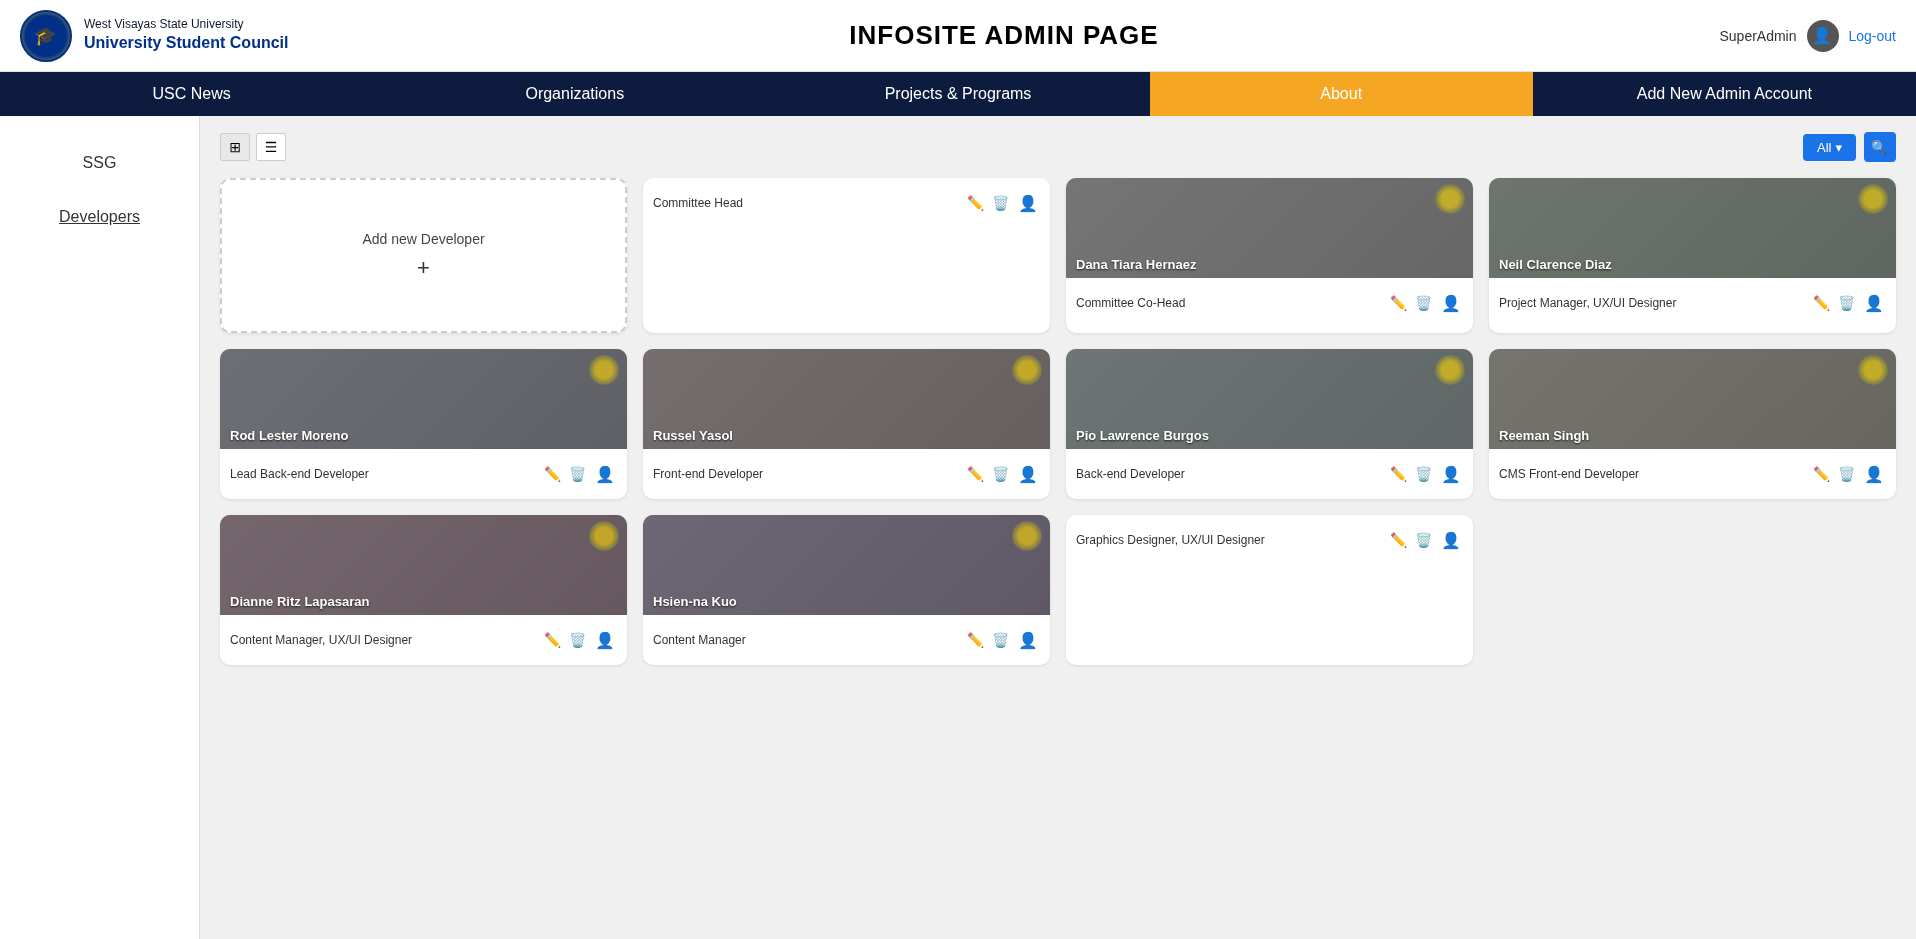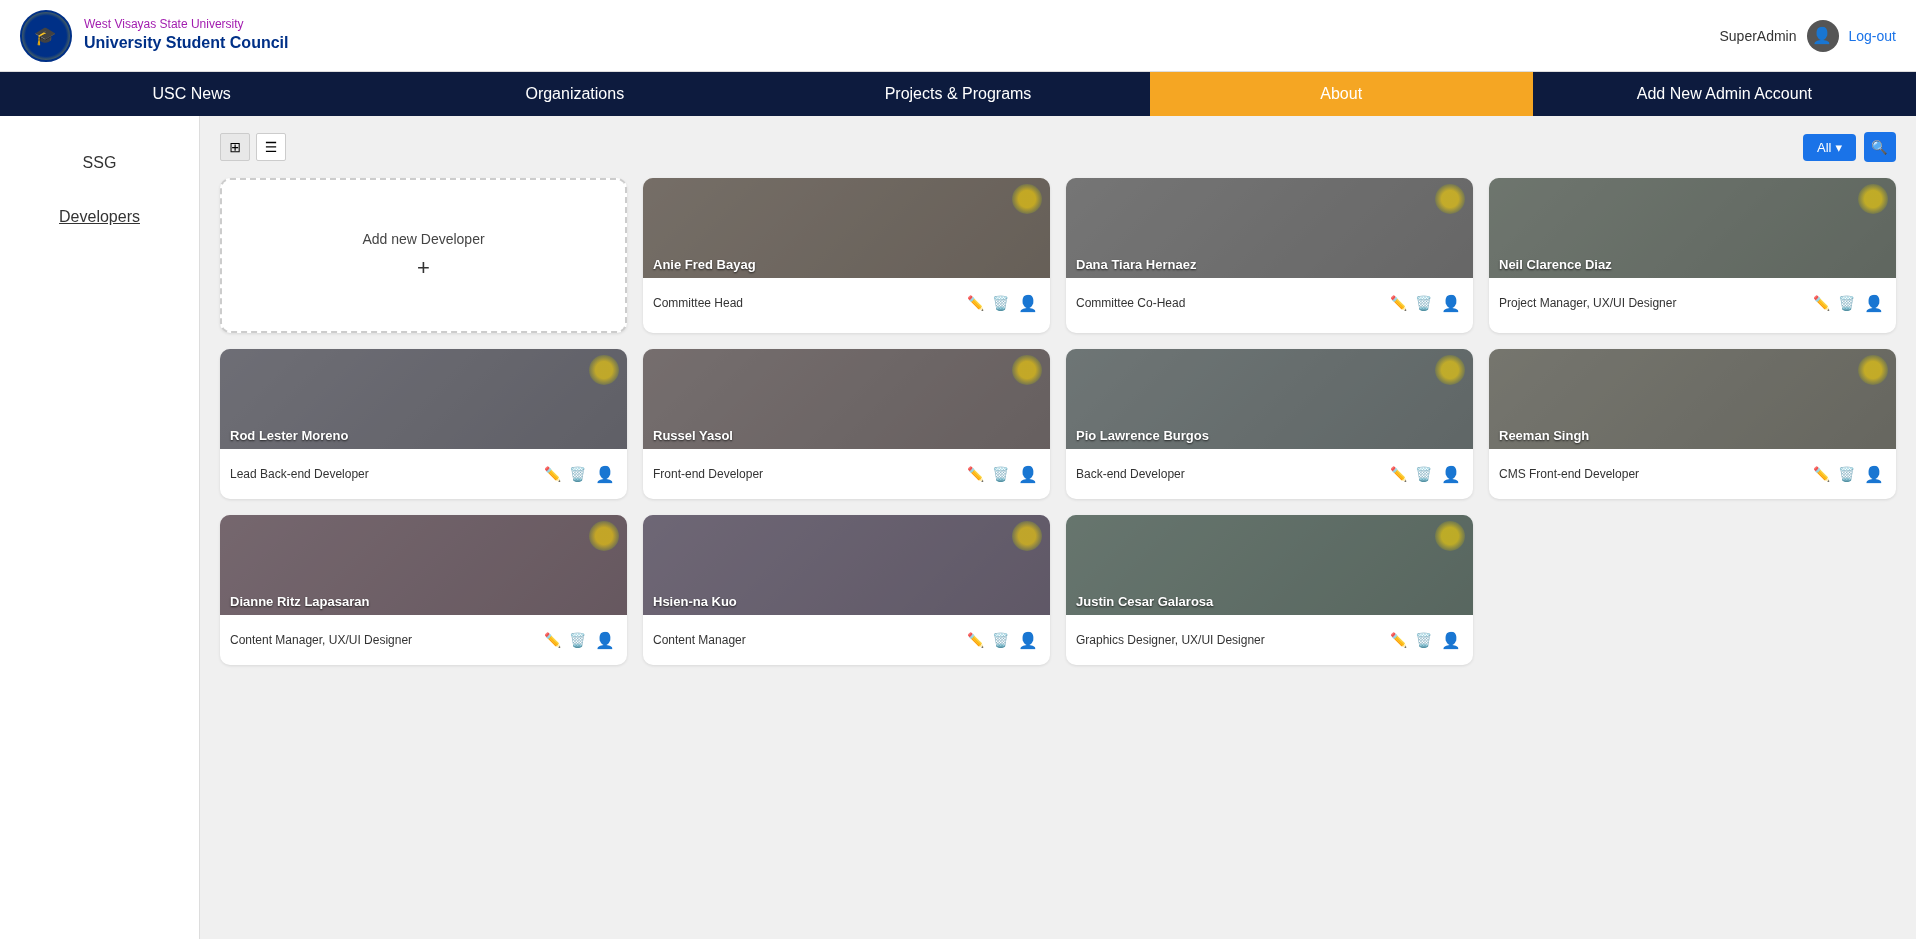--- a/index.html
+++ b/index.html
@@ -27,21 +27,21 @@
       background: radial-gradient(circle, #003087 60%, #ffd700 100%);
       border: 2px solid #003087;
       display: flex;
       align-items: center;
       justify-content: center;
       font-size: 18px;
       color: #fff;
       font-weight: bold;
     }
     .logo-text { line-height: 1.3; }
-    .logo-text .university { font-size: 12px; color: #a21caf; }
+    .logo-text .university { font-size: 12px; color: #0f172a; }
     .logo-text .council { font-size: 16px; font-weight: bold; color: #003087; }
     .header-title {
       font-size: 26px;
       font-weight: bold;
       color: #000;
       letter-spacing: 1px;
     }
     .header-user {
       display: flex;
       align-items: center;
@@ -274,20 +274,21 @@
 <body>
 
 <div class="header">
   <div class="header-logo">
     <div class="logo-circle">🎓</div>
     <div class="logo-text">
       <div class="university">West Visayas State University</div>
       <div class="council">University Student Council</div>
     </div>
   </div>
+  <div class="header-title">INFOSITE ADMIN PAGE</div>
   <div class="header-user">
     <span class="username">SuperAdmin</span>
     <div class="user-avatar">👤</div>
     <a class="logout-link" href="#">Log-out</a>
   </div>
 </div>
 
 <nav class="nav">
   <button class="nav-item">USC News</button>
   <button class="nav-item">Organizations</button>
@@ -322,25 +323,20 @@
     </div>
 
     <div class="cards-grid" id="cards-grid">
 
       <div class="card-add">
         <span class="card-add-text">Add new Developer</span>
         <span class="card-add-plus">+</span>
       </div>
 
     <div class="card">
-      <div class="card-image" style="background: linear-gradient(135deg, #8a7a6a 0%, #6a5a4a 100%);">
-        <div class="card-image-overlay"></div>
-        <div class="card-logo-watermark"></div>
-        <span class="card-name">Anie Fred Bayag</span>
-      </div>
       <div class="card-body">
         <span class="card-role">Committee Head</span>
         <div class="card-actions">
           <div class="card-actions-row">
             <span class="action-icon" title="Edit">✏️</span>
             <span class="action-icon delete" title="Delete">🗑️</span>
             <span class="action-icon user" title="User">👤</span>
           </div>
         </div>
       </div>
@@ -475,25 +471,20 @@
         <div class="card-actions">
           <div class="card-actions-row">
             <span class="action-icon" title="Edit">✏️</span>
             <span class="action-icon delete" title="Delete">🗑️</span>
             <span class="action-icon user" title="User">👤</span>
           </div>
         </div>
       </div>
     </div>
         <div class="card">
-      <div class="card-image" style="background: linear-gradient(135deg, #6a8a7a 0%, #4a6a5a 100%);">
-        <div class="card-image-overlay"></div>
-        <div class="card-logo-watermark"></div>
-        <span class="card-name">Justin Cesar Galarosa</span>
-      </div>
       <div class="card-body">
         <span class="card-role">Graphics Designer, UX/UI Designer</span>
         <div class="card-actions">
           <div class="card-actions-row">
             <span class="action-icon" title="Edit">✏️</span>
             <span class="action-icon delete" title="Delete">🗑️</span>
             <span class="action-icon user" title="User">👤</span>
           </div>
         </div>
       </div>

